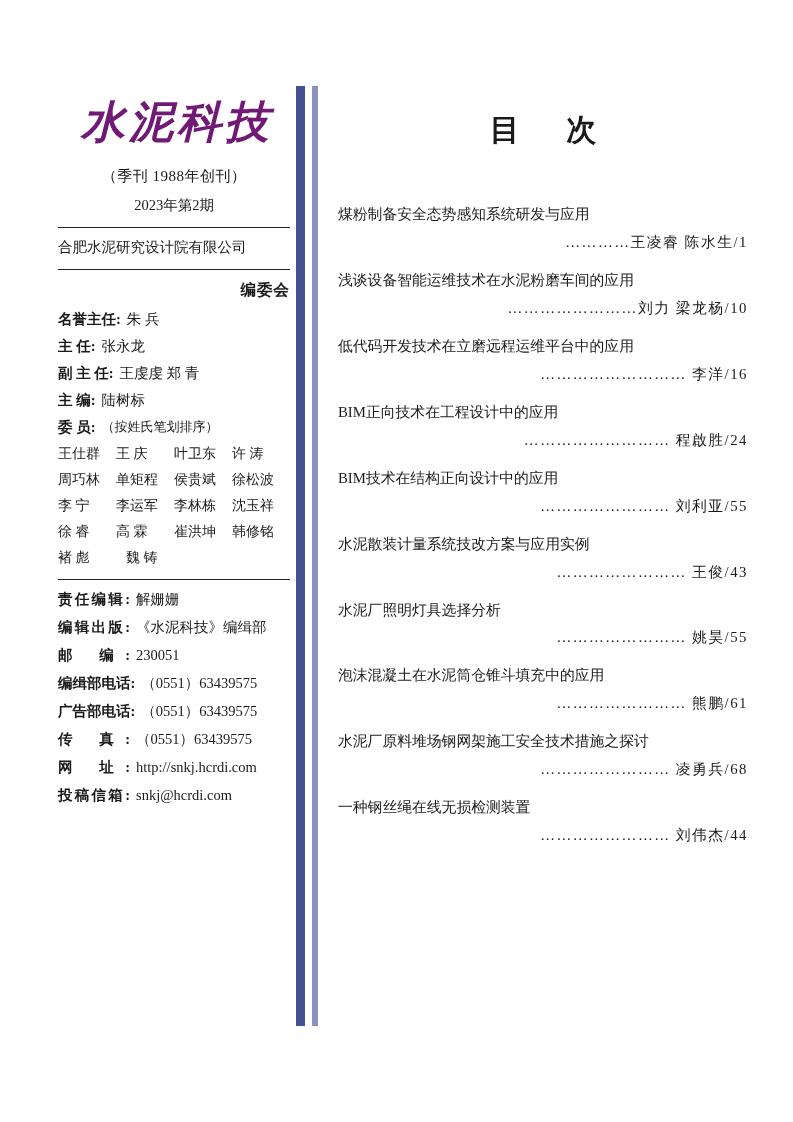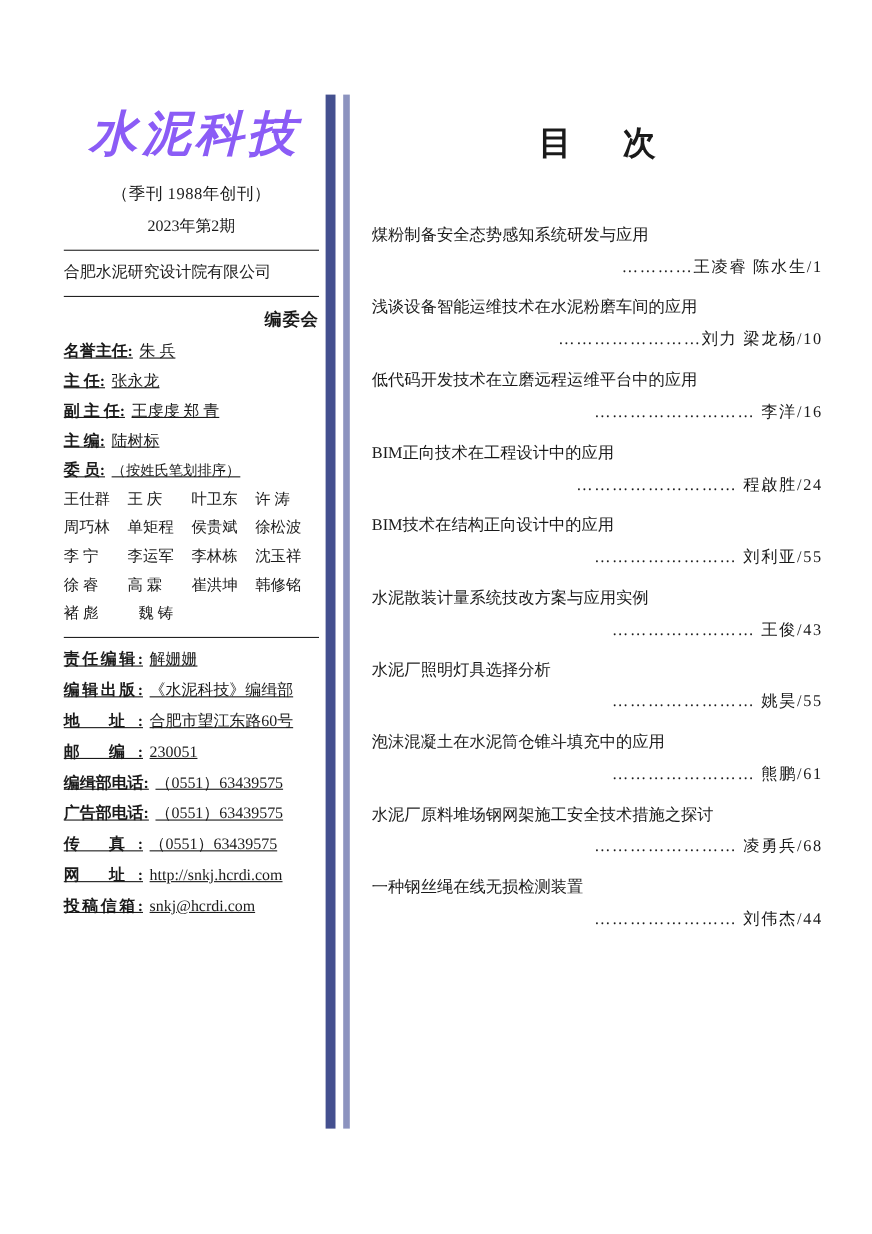--- a/index.html
+++ b/index.html
@@ -28,21 +28,21 @@
     left: 58px;
     top: 96px;
     width: 232px;
   }
   .masthead {
     font-family: "DejaVu Serif", serif;
     font-size: 44px;
     font-weight: bold;
     letter-spacing: 4px;
     text-align: center;
-    color: #8b5cf6;
+    color: #701a75;
     font-style: italic;
     line-height: 1.2;
     padding-left: 6px;
   }
   .sub-line {
     text-align: center;
     font-size: 15px;
     margin-top: 18px;
     letter-spacing: 0.5px;
   }
@@ -68,22 +68,21 @@
     text-align: right;
     font-size: 15.5px;
     font-weight: bold;
     margin: 7px 0 9px 0;
     letter-spacing: 1px;
   }
   .kv {
     display: flex;
     font-size: 14.5px;
     margin-bottom: 8px;
-    align-items: flex-end;
-    text-decoration: underline;
+    align-items: center;
   }
   .kv .k {
     font-weight: bold;
     white-space: nowrap;
   }
   .kv .v {
     margin-left: 6px;
     white-space: nowrap;
   }
   .note {
@@ -238,24 +237,20 @@
     <div class="contact">
       <div class="kv">
         <span class="k w4">责任编辑:</span>
         <span class="v">解姗姗</span>
       </div>
       <div class="kv">
         <span class="k w4">编辑出版:</span>
         <span class="v">《水泥科技》编缉部</span>
       </div>
       <div class="kv">
-        <span class="k w4">地    址:</span>
-        <span class="v">合肥市望江东路60号</span>
-      </div>
-      <div class="kv">
         <span class="k w4">邮    编:</span>
         <span class="v latin">230051</span>
       </div>
       <div class="kv">
         <span class="k">编缉部电话:</span>
         <span class="v">（0551）63439575</span>
       </div>
       <div class="kv">
         <span class="k">广告部电话:</span>
         <span class="v">（0551）63439575</span>

